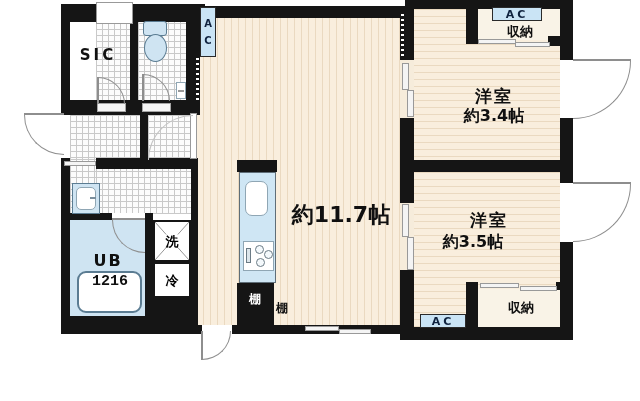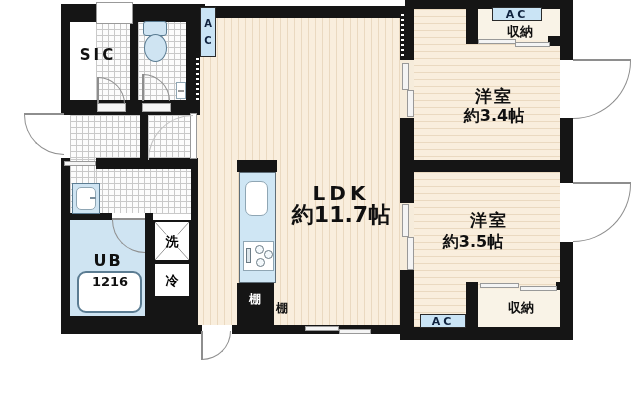--- a/index.html
+++ b/index.html
@@ -166,23 +166,22 @@
   </div>
   <div class="acbox" style="left:420px;top:314px;width:46px;height:14px;font-size:11px;letter-spacing:3px;">
     <span>AC</span>
   </div>
 
 
   <div class="lbl" style="left:98px;top:55px;font-size:15px;letter-spacing:3px;">SIC</div>
   <div class="lbl" style="left:494px;top:96px;font-size:17px;letter-spacing:2px;">洋室</div>
   <div class="lbl" style="left:494px;top:116px;font-size:16px;">約3.4帖</div>
   <div class="lbl" style="left:520px;top:31px;font-size:13px;">収納</div>
-  <div class="lbl" style="left:341px;top:193px;font-size:20px;letter-spacing:4px;">LDK</div>
   <div class="lbl" style="left:341px;top:215px;font-size:22px;">約11.7帖</div>
   <div class="lbl" style="left:489px;top:220px;font-size:17px;letter-spacing:2px;">洋室</div>
   <div class="lbl" style="left:473px;top:242px;font-size:16px;">約3.5帖</div>
   <div class="lbl" style="left:521px;top:307px;font-size:13px;">収納</div>
   <div class="lbl" style="left:108px;top:261px;font-size:16px;letter-spacing:2px;text-align:right;">UB</div>
-  <div class="lbl" style="left:110px;top:281px;font-size:13px;">1216</div>
+  <div class="lbl" style="left:110px;top:281px;font-size:15px;font-family:Liberation Mono, monospace;">1216</div>
   <div class="lbl" style="left:255px;top:299px;font-size:12px;color:#fff;">棚</div>
   <div class="lbl" style="left:282px;top:308px;font-size:12px;">棚</div>
 
 </div>
 
 </body></html>

